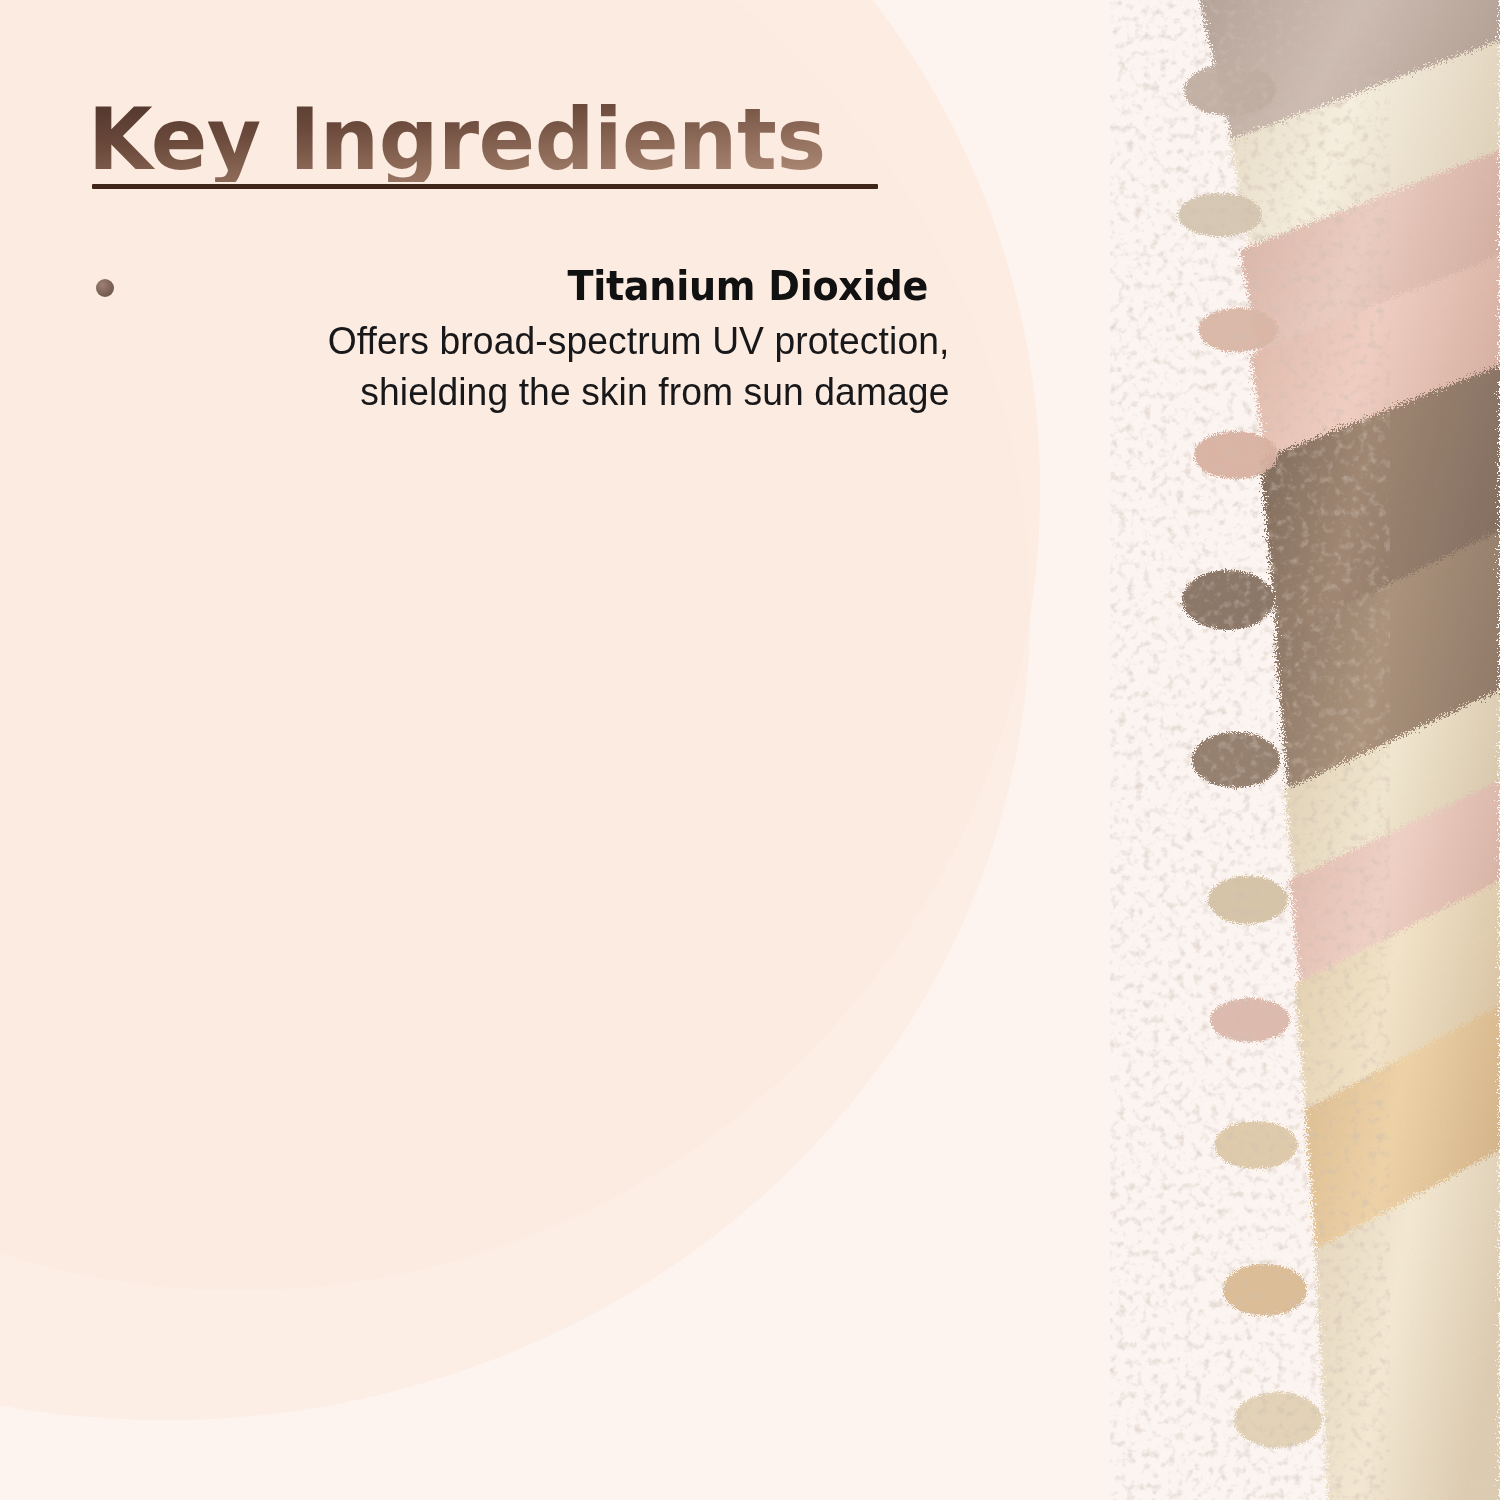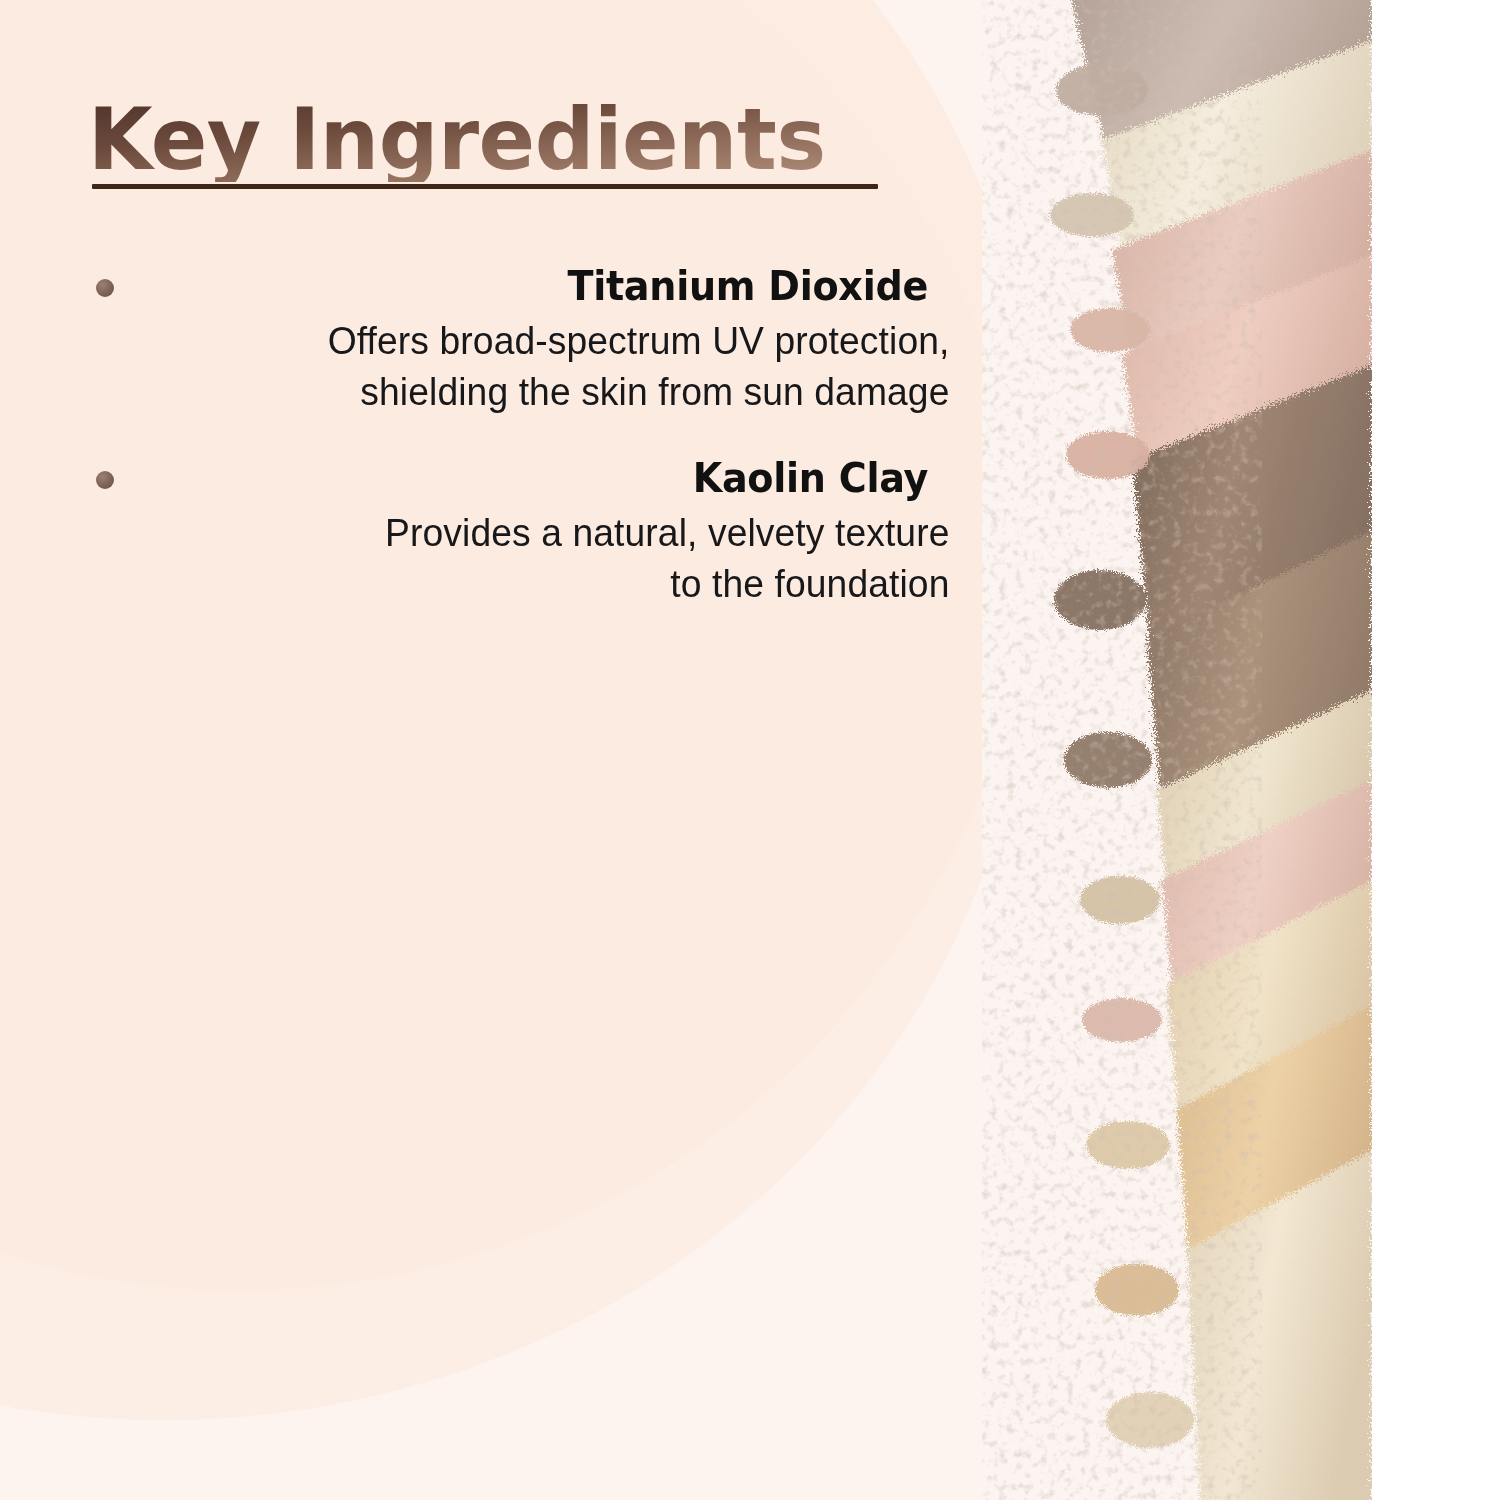--- a/index.html
+++ b/index.html
@@ -8,21 +8,21 @@
   }
   body {
     width: 1500px;
     height: 1500px;
     font-family: "Liberation Sans", sans-serif;
     overflow: hidden;
   }
 
   #page {
     position: relative;
-    width: 1372px;
+    width: 1500px;
     height: 1500px;
     background: #fdf3ef;
     overflow: hidden;
   }
 
   
   .bg-circle {
     position: absolute;
     left: -560px;
     top: -310px;
@@ -166,26 +166,20 @@
     <div class="list">
 
       <div class="item">
         <span class="bullet"></span>
         <div class="item-name">Titanium Dioxide</div>
         <div class="item-desc">Offers broad-spectrum UV protection,
 shielding the skin from sun damage</div>
       </div>
 
 
-      <div class="item">
-        <span class="bullet"></span>
-        <div class="item-name">Kaolin Clay</div>
-        <div class="item-desc">Provides a natural, velvety texture
-to the foundation</div>
-      </div>
 
 
 
     </div>
   </div>
 
   <div class="powder">
     <svg class="powder-svg" viewBox="0 0 390 1500" preserveAspectRatio="none">
       <defs>
         <filter id="grain" x="-20%" y="-20%" width="140%" height="140%">

